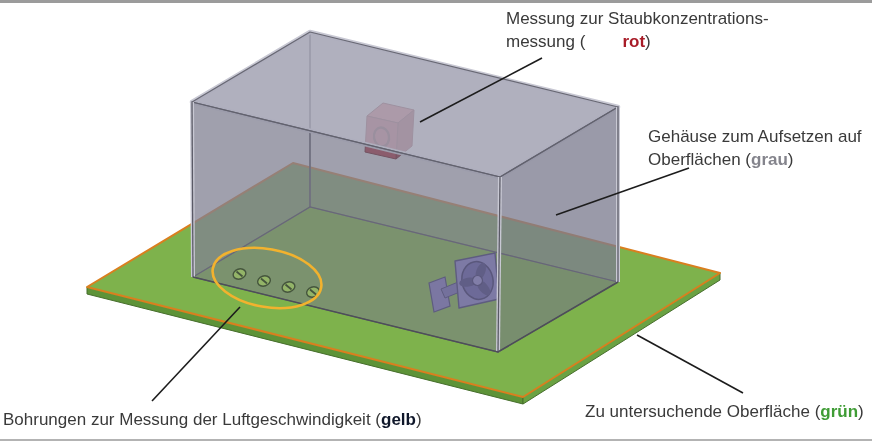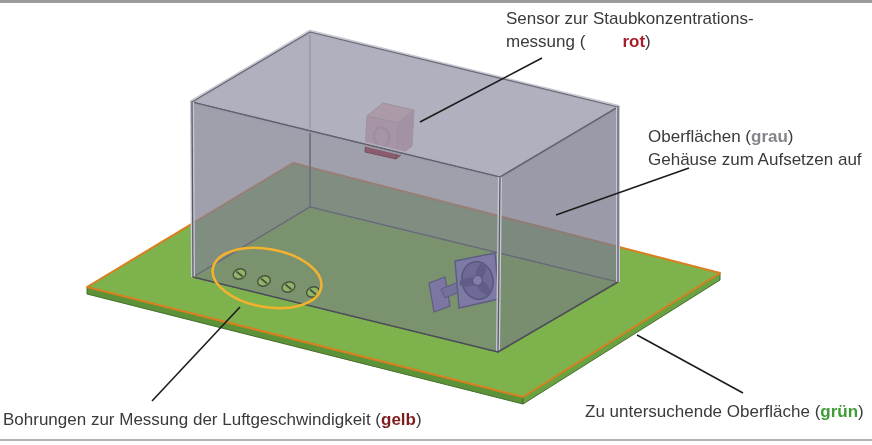--- a/index.html
+++ b/index.html
@@ -10,21 +10,21 @@
   .border-bar{position:absolute;left:0;width:872px;}
   #top-bar{top:0;height:3px;background:#9b9b9b;}
   #bottom-bar{top:439px;height:2px;background:#b3b3b3;}
   svg{position:absolute;left:0;top:0;}
   .label{
     position:absolute;color:#3a3a3a;font-size:17px;line-height:23px;white-space:nowrap;
   }
   .cw{font-weight:bold;}
   .cw-rot{color:#a81c28;margin-left:37px;}
   .cw-grau{color:#84848c;}
-  .cw-gelb{color:#7f1d1d;}
+  .cw-gelb{color:#0f172a;}
   .cw-gruen{color:#3f9c35;}
 </style>
 </head>
 <body>
 
 <div id="figure">
 
   <svg width="872" height="445" viewBox="0 0 872 445">
 
     <g>
@@ -98,27 +98,27 @@
 
     <g stroke="#1c1c1c" stroke-width="1.6">
       <path d="M420,122 L542,58"></path>
       <path d="M556,215 L689,168"></path>
       <path d="M240,307 L152,401"></path>
       <path d="M637,335 L743,393"></path>
     </g>
   </svg>
 
   <div class="label" style="left:506px;top:7px;">
-    <div>Sensor zur Staubkonzentrations-</div>
+    <div>Messung zur Staubkonzentrations-</div>
     <div><span>messung (</span><span class="cw cw-rot">rot</span><span>)</span></div>
   </div>
 
   <div class="label" style="left:648px;top:125px;">
+    <div>Gehäuse zum Aufsetzen auf</div>
     <div><span>Oberflächen (</span><span class="cw cw-grau">grau</span><span>)</span></div>
-    <div>Gehäuse zum Aufsetzen auf</div>
   </div>
 
   <div class="label" style="left:3px;top:408px;">
     <span>Bohrungen zur Messung der Luftgeschwindigkeit (</span><span class="cw cw-gelb">gelb</span><span>)</span>
   </div>
 
   <div class="label" style="left:585px;top:400px;text-align:center;">
     <span>Zu untersuchende Oberfläche (</span><span class="cw cw-gruen">grün</span><span>)</span>
   </div>
 

